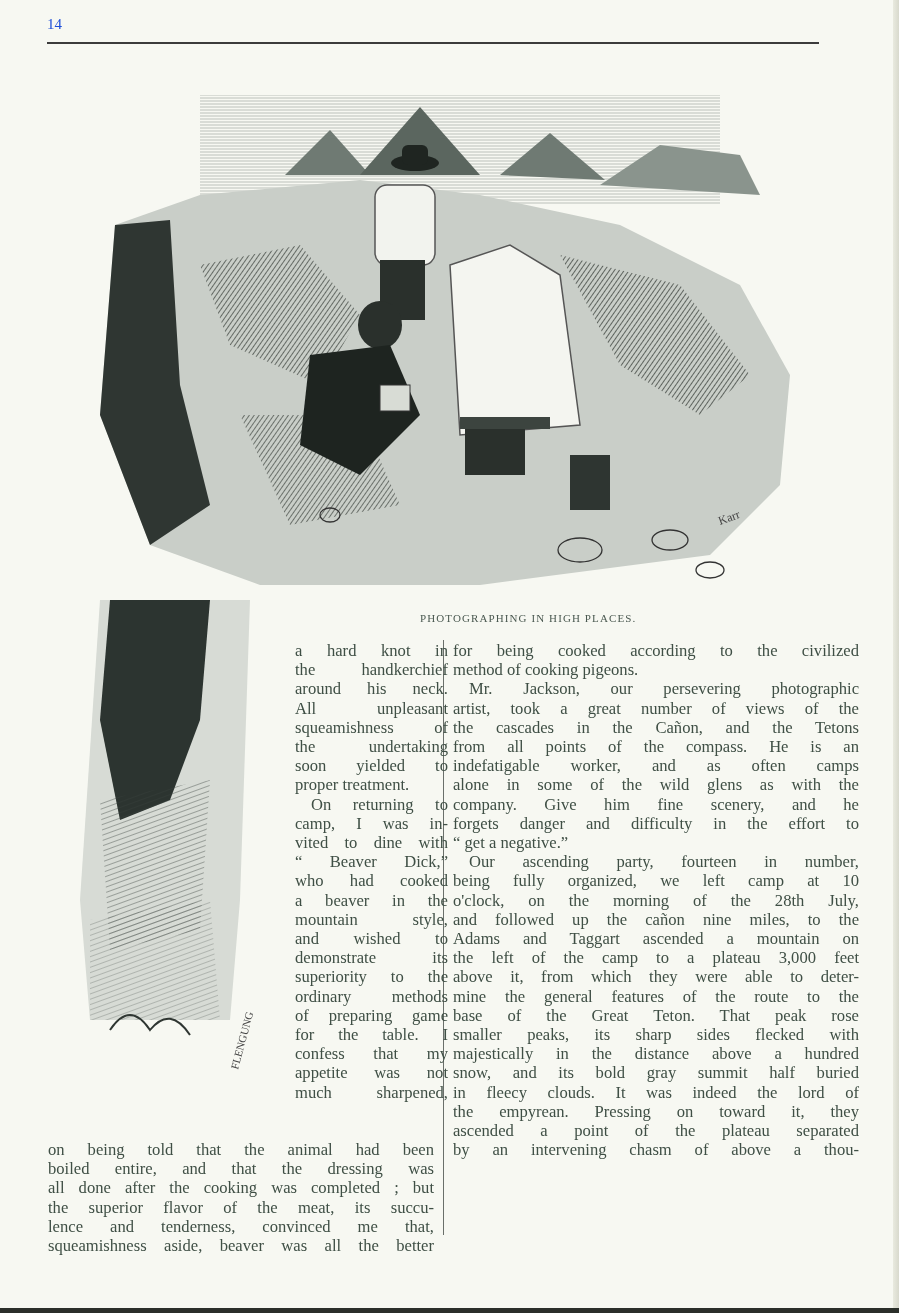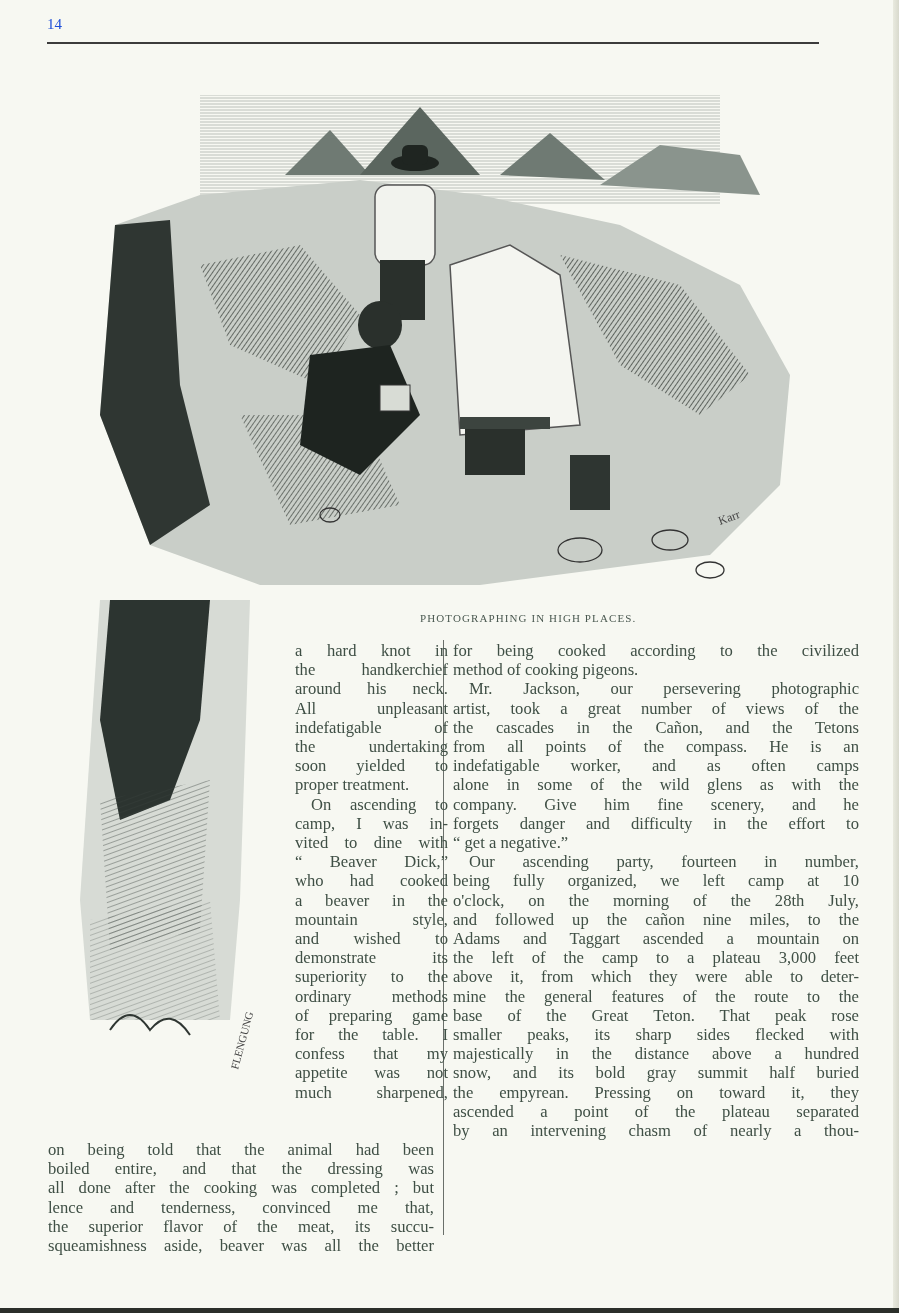--- a/index.html
+++ b/index.html
@@ -125,25 +125,25 @@
 
 <div class="caption">PHOTOGRAPHING IN HIGH PLACES.</div>
 
 <div class="col-divider"></div>
 
 <div class="col col-left-narrow">
   <span class="line">a hard knot in</span>
   <span class="line">the handkerchief</span>
   <span class="line">around his neck.</span>
   <span class="line">All unpleasant</span>
-  <span class="line">indefatigable of</span>
+  <span class="line">squeamishness of</span>
   <span class="line">the undertaking</span>
   <span class="line">soon yielded to</span>
   <span class="line last">proper treatment.</span>
-  <span class="line" style="padding-left:16px">On ascending to</span>
+  <span class="line" style="padding-left:16px">On returning to</span>
   <span class="line">camp, I was in-</span>
   <span class="line">vited to dine with</span>
   <span class="line">“ Beaver Dick,”</span>
   <span class="line">who had cooked</span>
   <span class="line">a beaver in the</span>
   <span class="line">mountain style,</span>
   <span class="line">and wished to</span>
   <span class="line">demonstrate its</span>
   <span class="line">superiority to the</span>
   <span class="line">ordinary methods</span>
@@ -151,22 +151,22 @@
   <span class="line">for the table. I</span>
   <span class="line">confess that my</span>
   <span class="line">appetite was not</span>
   <span class="line">much sharpened,</span>
 </div>
 
 <div class="col col-left-wide">
   <span class="line">on being told that the animal had been</span>
   <span class="line">boiled entire, and that the dressing was</span>
   <span class="line">all done after the cooking was completed ; but</span>
+  <span class="line">the superior flavor of the meat, its succu-</span>
   <span class="line">lence and tenderness, convinced me that,</span>
-  <span class="line">the superior flavor of the meat, its succu-</span>
   <span class="line">squeamishness aside, beaver was all the better</span>
 </div>
 
 <div class="col col-right">
   <span class="line">for being cooked according to the civilized</span>
   <span class="line last">method of cooking pigeons.</span>
   <span class="line" style="padding-left:16px">Mr. Jackson, our persevering photographic</span>
   <span class="line">artist, took a great number of views of the</span>
   <span class="line">the cascades in the Cañon, and the Tetons</span>
   <span class="line">from all points of the compass. He is an</span>
@@ -180,16 +180,17 @@
   <span class="line">o'clock, on the morning of the 28th July,</span>
   <span class="line">and followed up the cañon nine miles, to the</span>
   <span class="line">Adams and Taggart ascended a mountain on</span>
   <span class="line">the left of the camp to a plateau 3,000 feet</span>
   <span class="line">above it, from which they were able to deter-</span>
   <span class="line">mine the general features of the route to the</span>
   <span class="line">base of the Great Teton. That peak rose</span>
   <span class="line">smaller peaks, its sharp sides flecked with</span>
   <span class="line">majestically in the distance above a hundred</span>
   <span class="line">snow, and its bold gray summit half buried</span>
+  <span class="line">in fleecy clouds. It was indeed the lord of</span>
   <span class="line">the empyrean. Pressing on toward it, they</span>
   <span class="line">ascended a point of the plateau separated</span>
-  <span class="line">by an intervening chasm of nearly a thou-</span>
+  <span class="line">by an intervening chasm of above a thou-</span>
 </div>
 
 </body></html>

